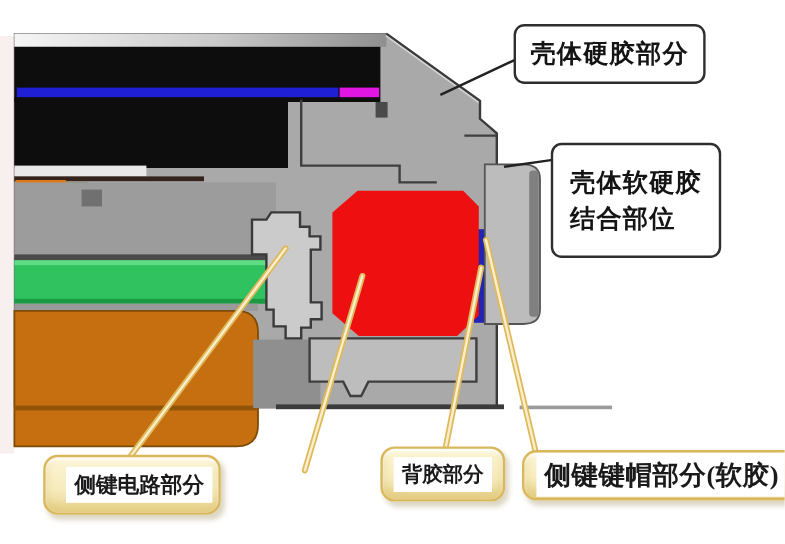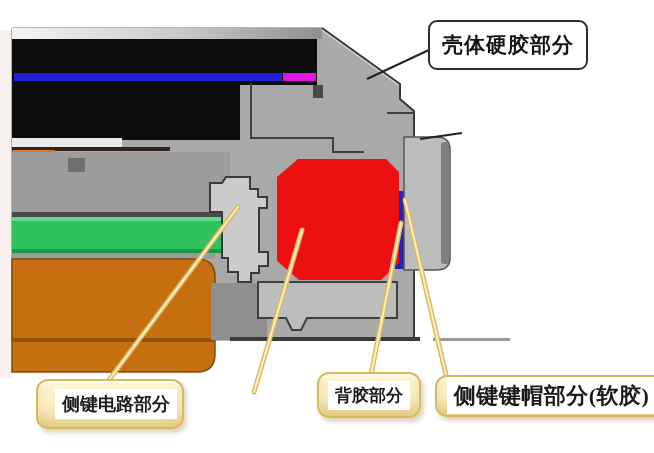--- a/index.html
+++ b/index.html
@@ -108,20 +108,26 @@
     </g>
 
     <line x1="431" y1="49" x2="367" y2="79" stroke-width="2" stroke="#222222"></line>
     <line x1="462" y1="133" x2="420" y2="139" stroke-width="2" stroke="#222222"></line>
   </svg>
 
   <div class="callout co-plain" style="left:428px;top:20px;width:160px;height:50px;">
     <span>壳体硬胶部分</span>
   </div>
 
+  <div class="callout co-plain" style="left:459px;top:119px;width:142px;height:96px;">
+    <span class="lines">
+      <span>壳体软硬胶</span>
+      <span>结合部位</span>
+    </span>
+  </div>
 
   <div class="callout co-gold fs18" style="left:36px;top:379px;width:148px;height:50px;padding-left:12px;">
     <span class="txt">侧键电路部分</span>
   </div>
 
 
   <div class="callout co-gold fs17" style="left:317px;top:372px;width:104px;height:46px;">
     <span class="txt">背胶部分</span>
   </div>
 

